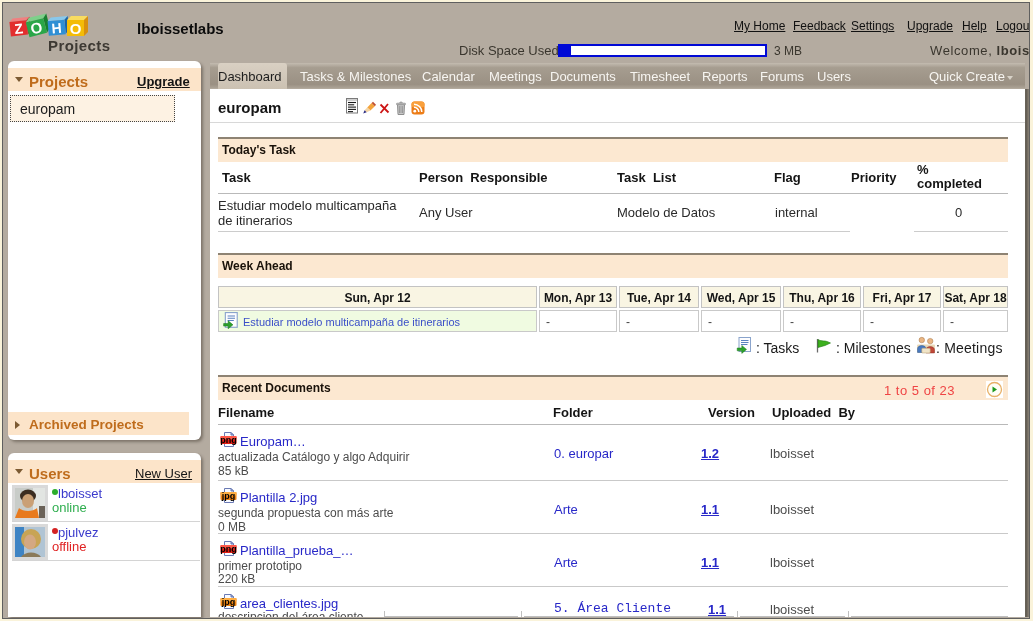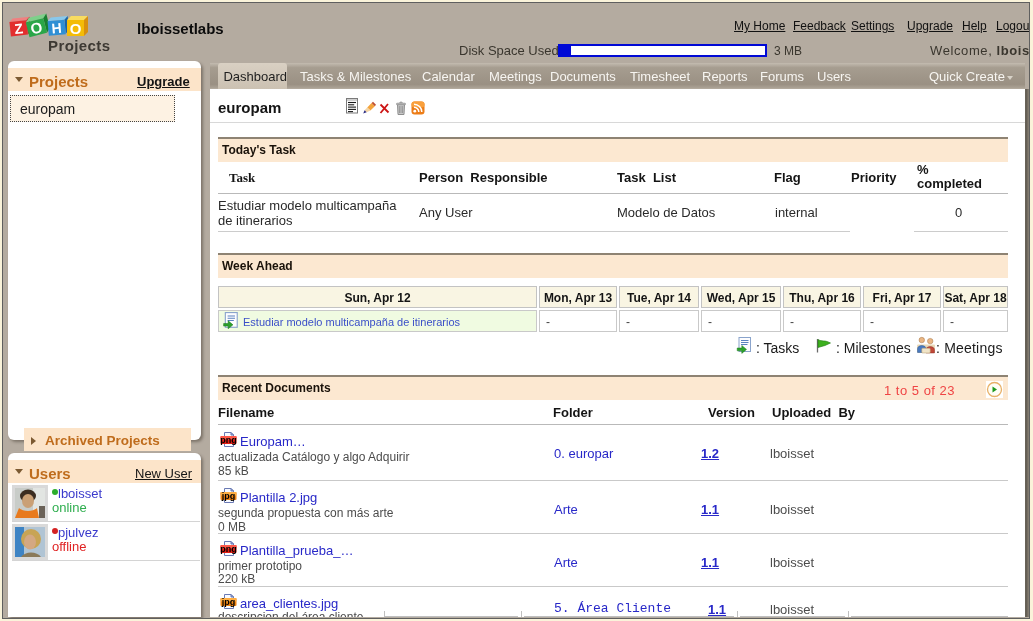--- a/index.html
+++ b/index.html
@@ -12,21 +12,21 @@
 #disklabel{position:absolute;left:456px;top:40px;font-size:13px;color:#3a362e;}
 #diskbar{position:absolute;left:555px;top:41px;width:205px;height:9px;border:2px solid #0009d6;background:#fff;}
 #diskfill{position:absolute;left:0;top:0;width:11px;height:9px;background:#0009d6;}
 #diskmb{position:absolute;left:771px;top:41px;font-size:12px;color:#3a362e;}
 #welcome{position:absolute;left:927px;top:40px;font-size:13px;letter-spacing:0.6px;color:#3a362e;white-space:nowrap;}
 #projname{position:absolute;left:134px;top:17px;font-size:15px;font-weight:bold;color:#0c0c0c;}
 #projtext{position:absolute;left:45px;top:34px;font-size:15px;font-weight:bold;color:#3d3933;letter-spacing:0.4px;}
 
 #nav{position:absolute;left:207px;top:60px;width:815px;height:26px;background:linear-gradient(#c3bbb0 0%,#a69d90 18%,#9a9083 82%,#aaa194 95%,#b7aea2 100%);}
 .tab{position:absolute;top:6px;font-size:13px;color:#f7f5f1;white-space:nowrap;}
-#tabactive{position:absolute;left:8px;top:0;width:69px;height:26px;background:linear-gradient(#d9d0c3,#cbc1b2);border-radius:3px 3px 0 0;color:#1e1e1e;font-size:13px;text-align:right;padding-top:6px;box-sizing:border-box;}
+#tabactive{position:absolute;left:8px;top:0;width:69px;height:26px;background:linear-gradient(#d9d0c3,#cbc1b2);border-radius:3px 3px 0 0;color:#1e1e1e;font-size:13px;text-align:left;padding-top:6px;box-sizing:border-box;}
 
 .panel{position:absolute;left:5px;width:193px;background:#fff;border-radius:6px;box-shadow:2px 2px 3px rgba(60,50,40,.45);}
 .phead{position:relative;margin-top:7px;height:23px;background:#fce4c9;}
 .ptitle{position:absolute;left:21px;top:5px;font-size:15px;font-weight:bold;color:#bf6c1c;}
 .plink{position:absolute;top:6px;font-size:13px;color:#141414;text-decoration:underline;}
 .tri{position:absolute;left:7px;top:9px;width:0;height:0;}
 .tridown{border-left:4px solid transparent;border-right:4px solid transparent;border-top:5px solid #7c5a32;}
 .triright{border-top:4px solid transparent;border-bottom:4px solid transparent;border-left:5px solid #7c5a32;}
 
 #content{position:absolute;left:207px;top:86px;width:815px;height:528px;background:#fff;overflow:hidden;}
@@ -182,21 +182,21 @@
 
   <div class="panel" style="top:58px;height:379px;">
     <div class="phead">
       <span class="tri tridown"></span>
       <span class="ptitle">Projects</span>
       <span class="plink" style="left:129px;font-weight:bold;">Upgrade</span>
     </div>
     <div style="position:absolute;left:2px;top:34px;width:163px;height:25px;background:#fdf2e3;border:1px dotted #444;">
       <span style="position:absolute;left:9px;top:5px;font-size:14px;color:#1c1c1c;">europam</span>
     </div>
-    <div class="phead" style="position:absolute;left:0;top:351px;width:167px;margin:16px;">
+    <div class="phead" style="position:absolute;left:0;top:351px;width:167px;margin:0;padding-left:14px;">
       <span class="tri triright"></span>
       <span class="ptitle" style="font-size:13.5px;top:5px;">Archived Projects</span>
     </div>
   </div>
 
   <div class="panel" style="top:450px;height:164px;border-radius:6px 6px 0 0;">
     <div class="phead">
       <span class="tri tridown"></span>
       <span class="ptitle">Users</span>
       <span class="plink" style="left:127px;">New User</span>
@@ -246,21 +246,21 @@
         <use href="#trash"></use>
       </svg>
     <svg class="abs" style="left:201px;top:12px;" width="14" height="14" viewBox="0 0 14 14">
         <use href="#rss"></use>
       </svg>
     <div class="hline" style="left:0px;top:33px;width:815px;background:#d8d8d8;"></div>
 
     <div class="sechead" style="top:48px;">
         <b>Today's Task</b>
       </div>
-    <span class="ch" style="left:19px;top:81px;font-family:Liberation Serif, serif;">Task</span>
+    <span class="ch" style="left:12px;top:81px;">Task</span>
     <span class="ch" style="left:209px;top:81px;">Person&nbsp; Responsible</span>
     <span class="ch" style="left:407px;top:81px;">Task&nbsp; List</span>
     <span class="ch" style="left:564px;top:81px;">Flag</span>
     <span class="ch" style="left:641px;top:81px;">Priority</span>
     <span class="ch" style="left:707px;top:74px;line-height:14px;">%<br>completed</span>
     <div class="hline" style="left:8px;top:104px;width:790px;"></div>
     <span class="t12" style="left:8px;top:109px;">Estudiar modelo multicampaña<br>de itinerarios</span>
     <span class="t12" style="left:209px;top:116px;">Any User</span>
     <span class="t12" style="left:407px;top:116px;">Modelo de Datos</span>
     <span class="t12" style="left:565px;top:116px;">internal</span>

